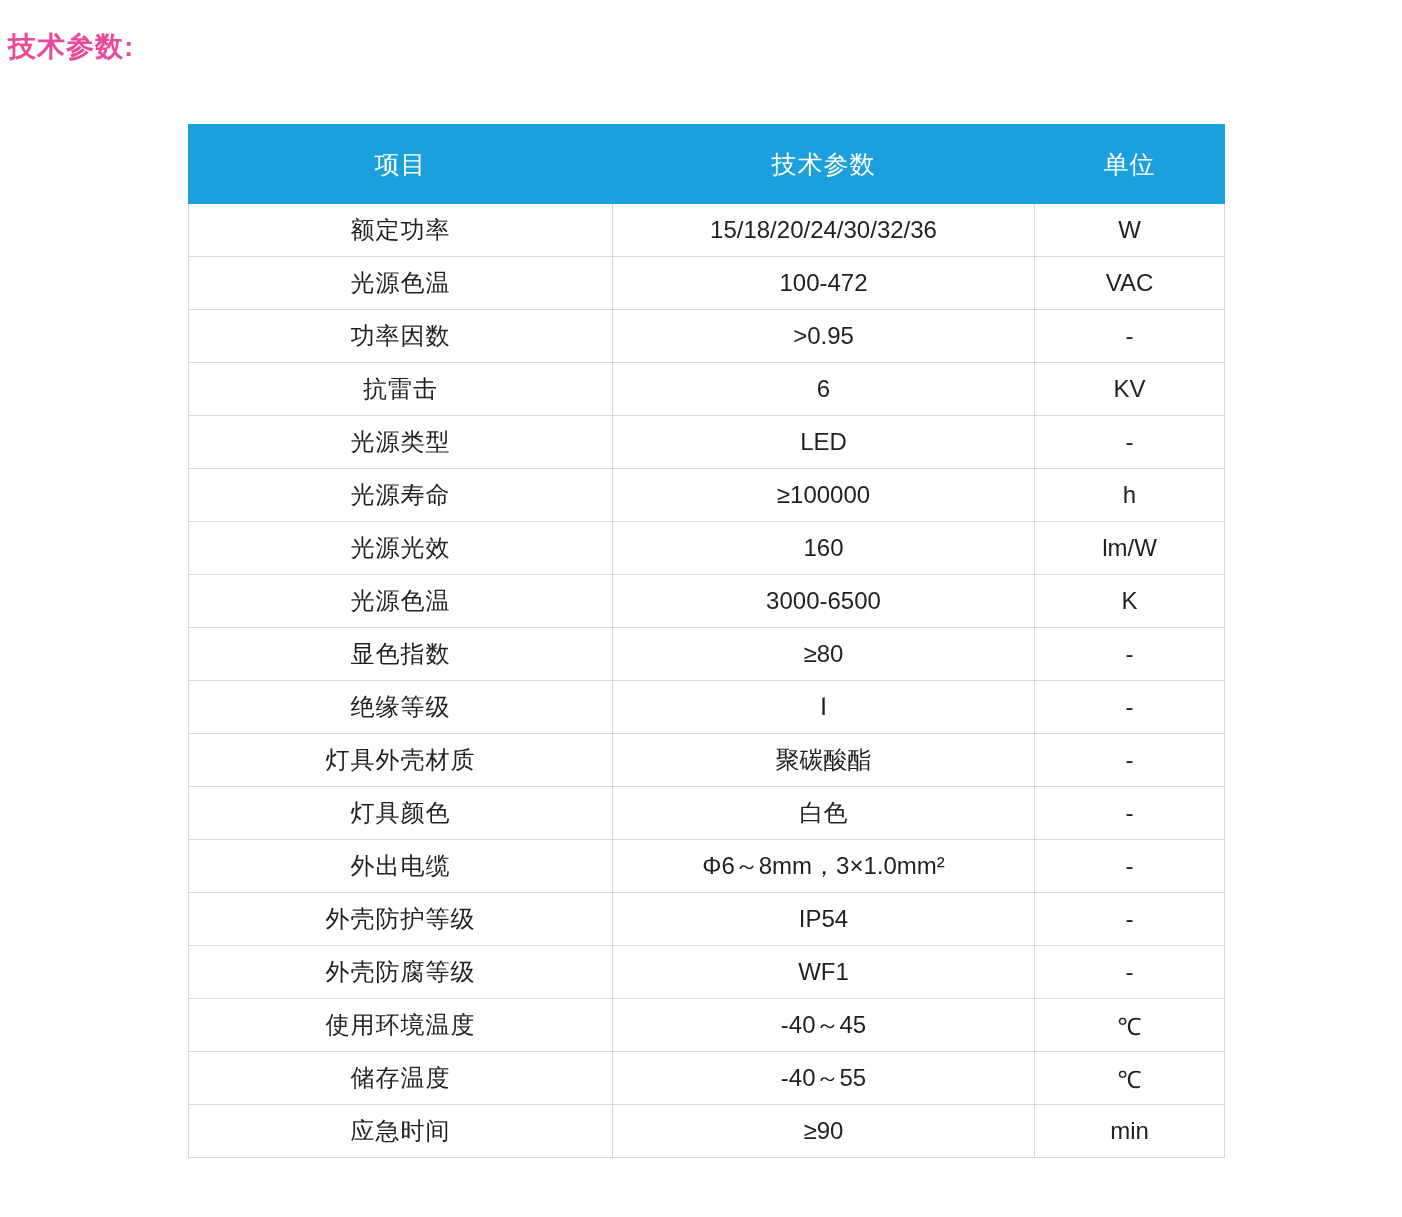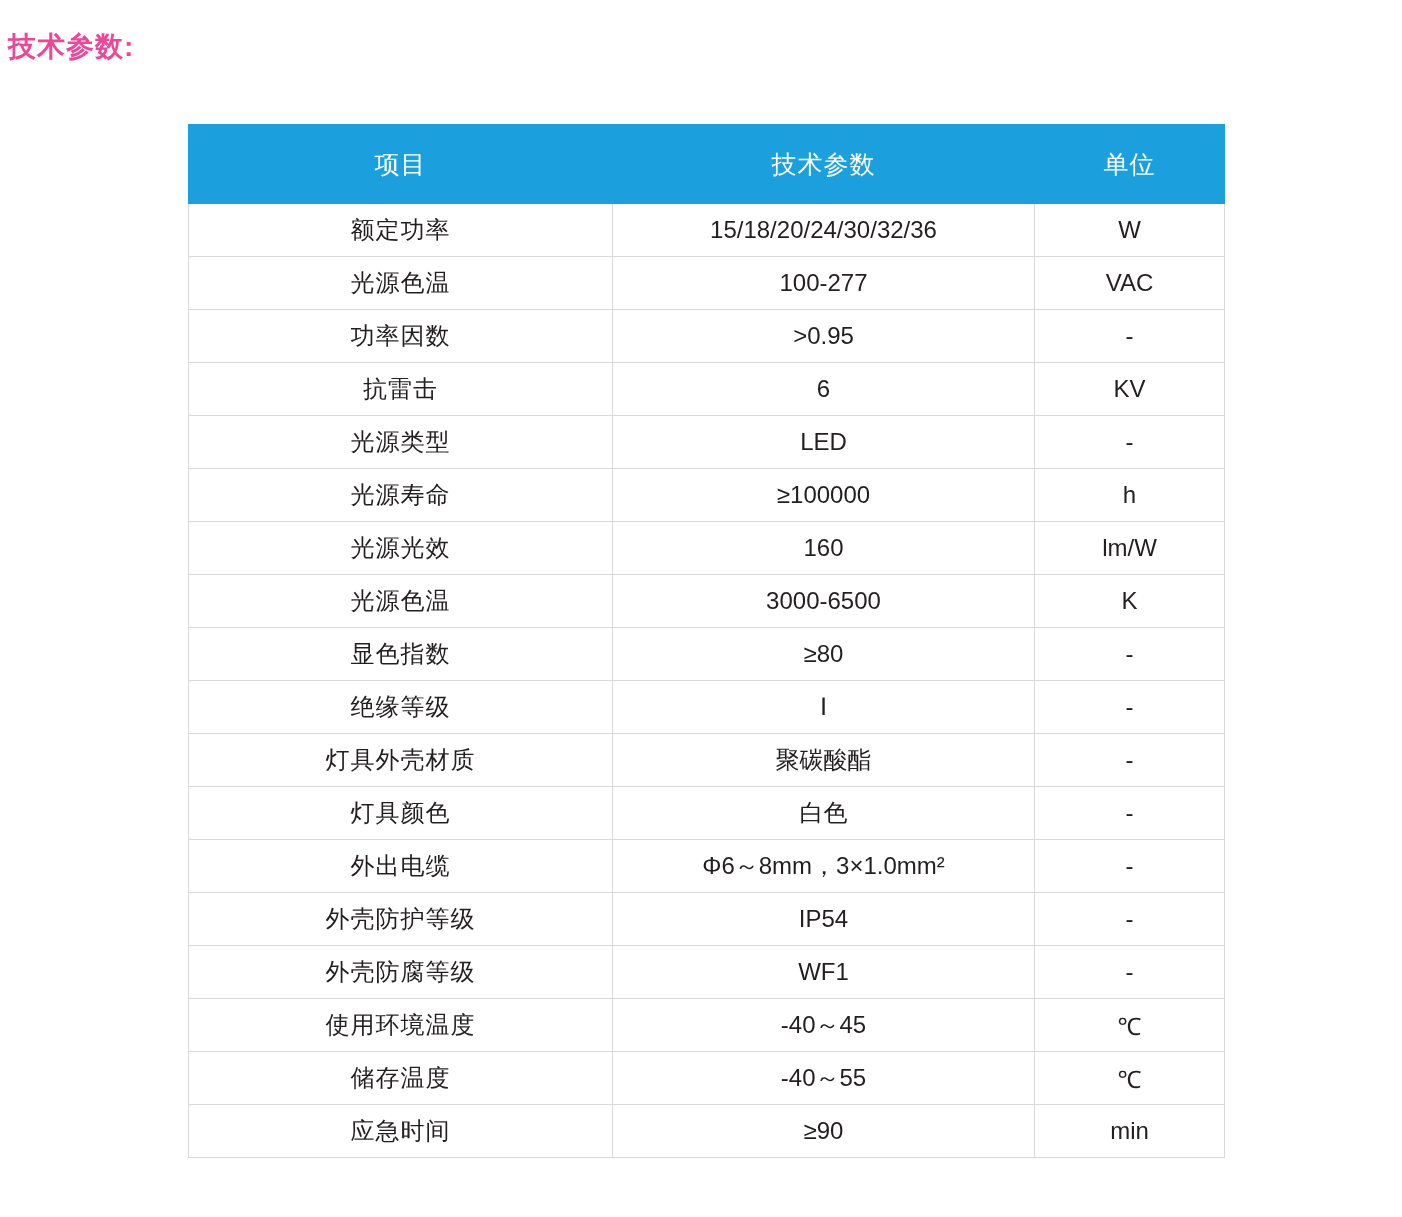--- a/index.html
+++ b/index.html
@@ -91,21 +91,21 @@
       </tr>
     </thead>
     <tbody id="table-body">
         <tr>
           <td>额定功率</td>
           <td>15/18/20/24/30/32/36</td>
           <td>W</td>
         </tr>
         <tr>
           <td>光源色温</td>
-          <td>100-277</td>
+          <td>100-472</td>
           <td>VAC</td>
         </tr>
         <tr>
           <td>功率因数</td>
           <td>&gt;0.95</td>
           <td>-</td>
         </tr>
         <tr>
           <td>抗雷击</td>
           <td>6</td>

